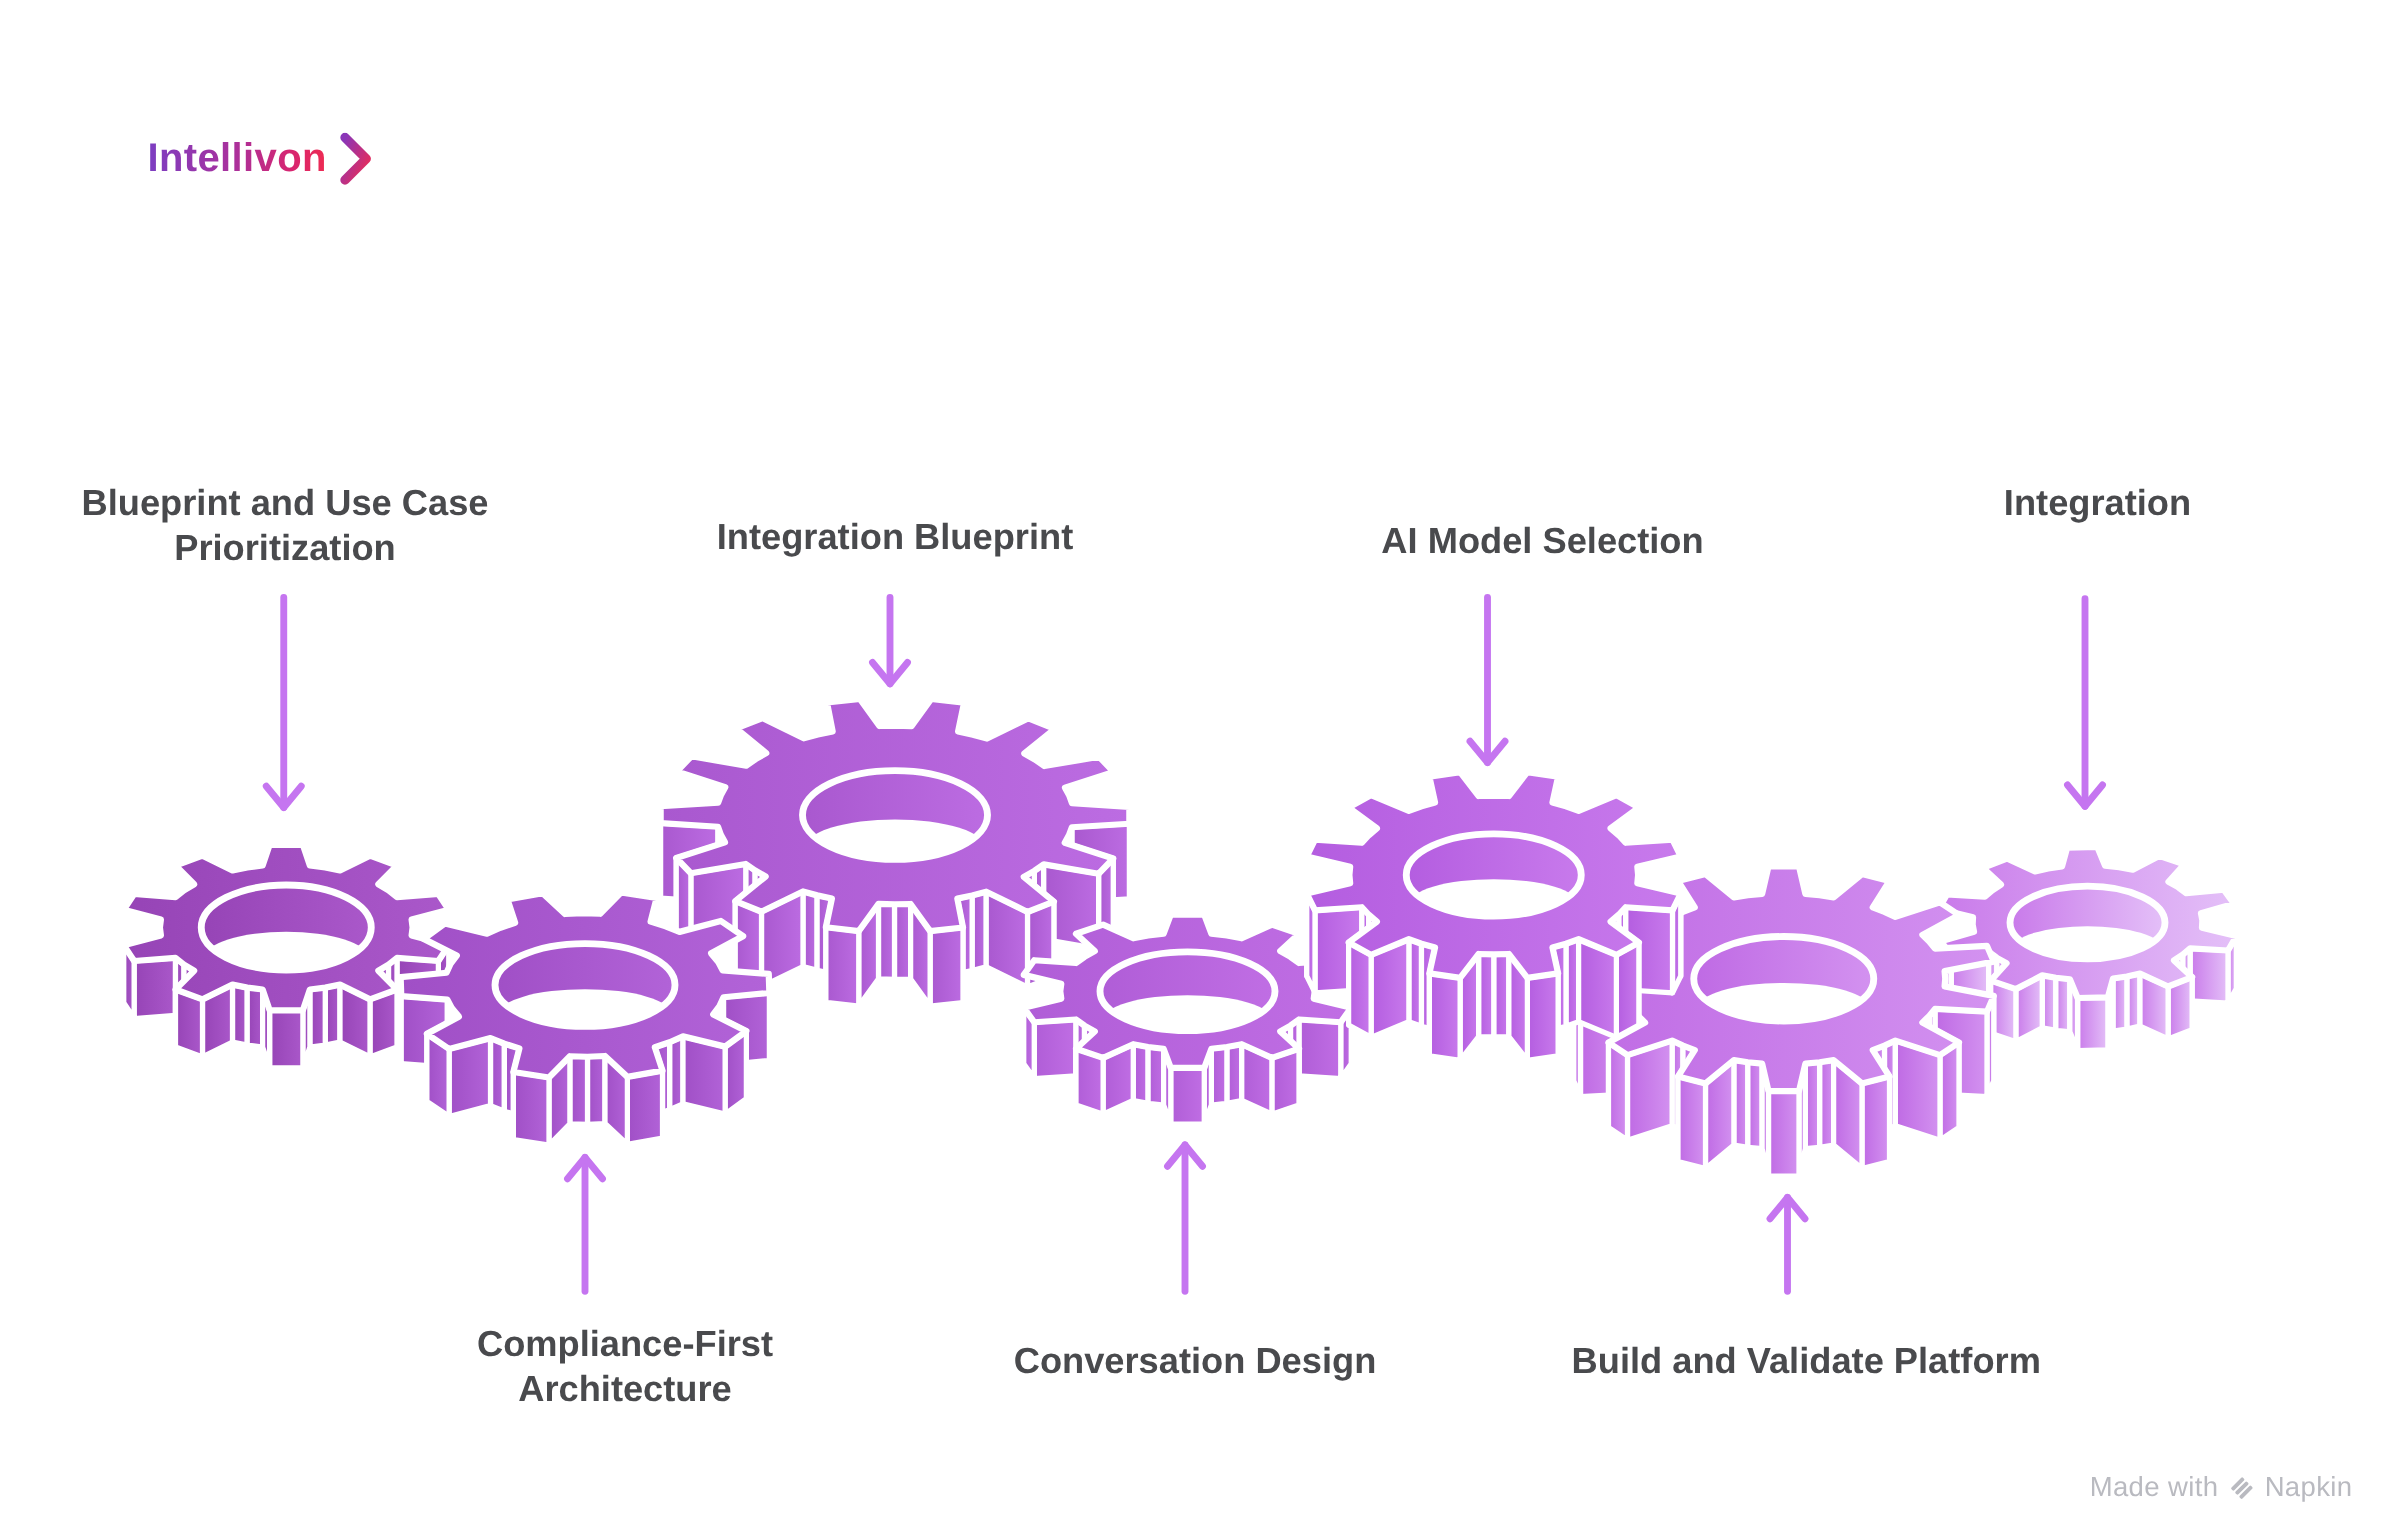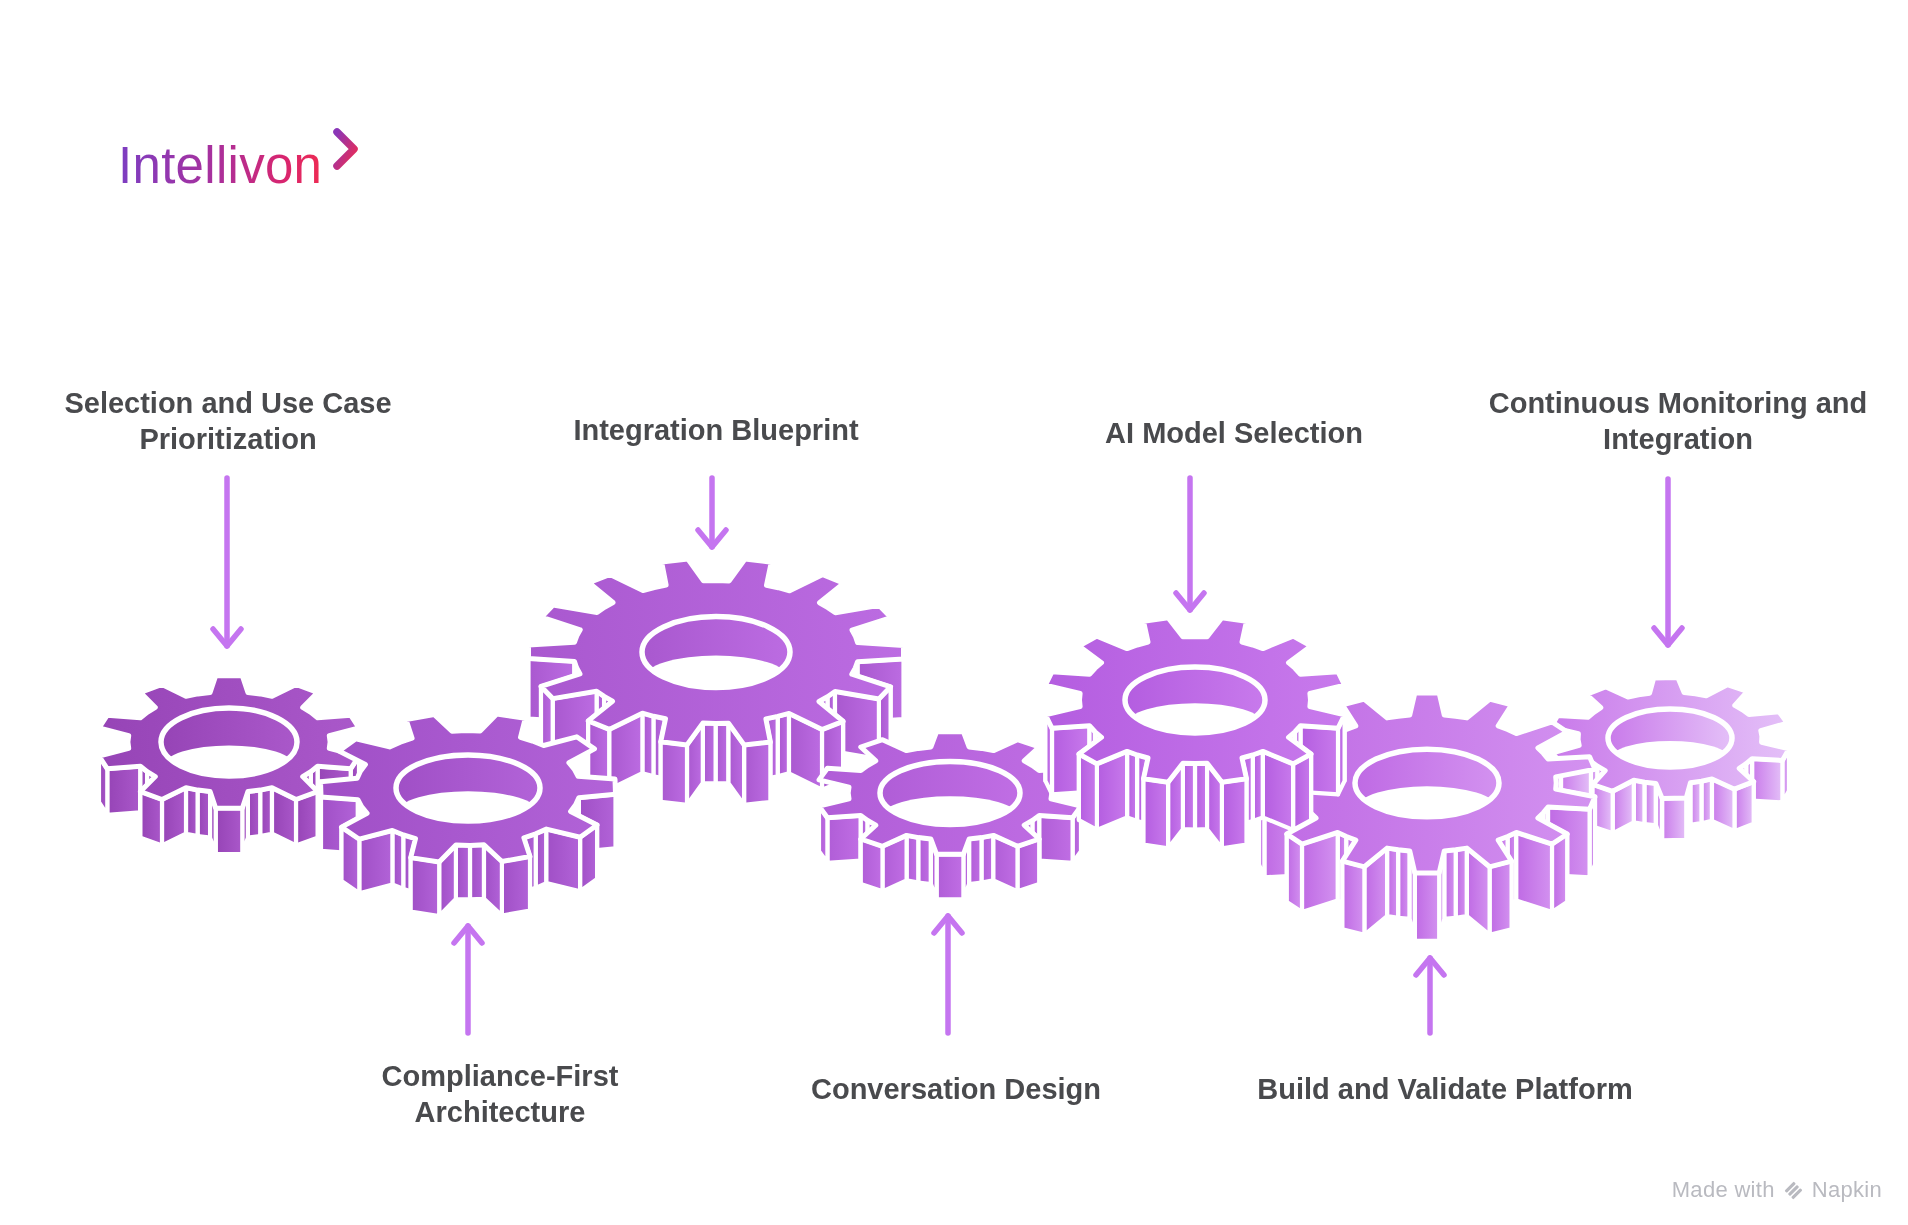--- a/index.html
+++ b/index.html
@@ -5,23 +5,23 @@
   html,body{margin:0;padding:0;}
   body{
     width:1908px;height:1225px;position:relative;overflow:hidden;
     background:#ffffff;
     font-family:"Liberation Sans","DejaVu Sans",sans-serif;
   }
   .stage{position:absolute;inset:0;}
   
   .logo{position:absolute;left:118px;top:104px;display:flex;align-items:center;gap:10px;}
   .logo-text{
-    font-size:51px;font-weight:400;letter-spacing:.3px;line-height:1;
+    font-size:32px;font-weight:700;letter-spacing:.3px;line-height:1;
     background:linear-gradient(90deg,#7c3ec2 0%,#a9309c 48%,#d9256e 82%,#ee2b52 100%);
-    -webkit-background-clip:text;background-clip:text;color:transparent;margin-top:36px;
+    -webkit-background-clip:text;background-clip:text;color:transparent;
   }
   .logo-chevron{display:block;margin-top:2px;}
   
   .label{
     position:absolute;transform:translateX(-50%);
     text-align:center;color:#494a4d;font-weight:700;
     font-size:29px;line-height:36px;white-space:nowrap;
   }
   
   #gear-svg{position:absolute;left:0;top:0;}
@@ -377,31 +377,30 @@
         </g>
         <g>
           <line x1="1430" y1="1033" x2="1430" y2="958"></line>
           <path d="M1416 975 L1430 958 L1444 975"></path>
         </g>
       </g>
     </svg>
 
   <div id="labels">
       <div class="label" style="left: 228px; top: 385px;">
-        <div>Selection and Use Case</div>
+        <div>Blueprint and Use Case</div>
         <div>Prioritization</div>
       </div>
       <div class="label" style="left: 716px; top: 412px;">
         <div>Integration Blueprint</div>
       </div>
       <div class="label" style="left: 1190px; top: 415px; margin-left: 44px;">
         <div>AI Model Selection</div>
       </div>
       <div class="label" style="left: 1678px; top: 385px;">
-        <div>Continuous Monitoring and</div>
         <div>Integration</div>
       </div>
       <div class="label" style="left: 468px; top: 1058px; margin-left: 32px;">
         <div>Compliance-First</div>
         <div>Architecture</div>
       </div>
       <div class="label" style="left: 956px; top: 1071px;">
         <div>Conversation Design</div>
       </div>
       <div class="label" style="left: 1445px; top: 1071px;">

